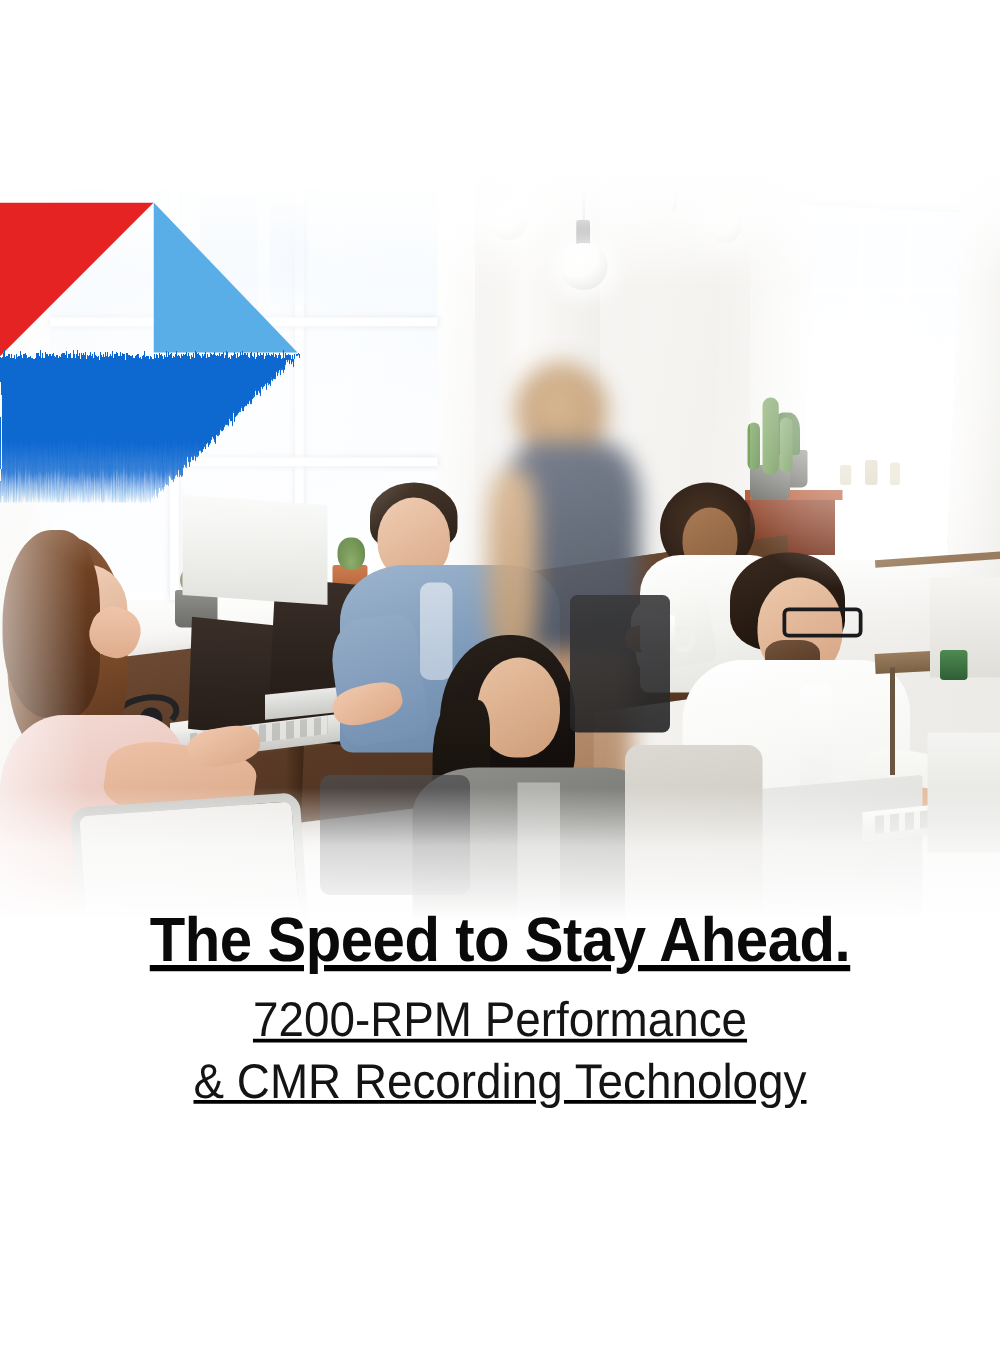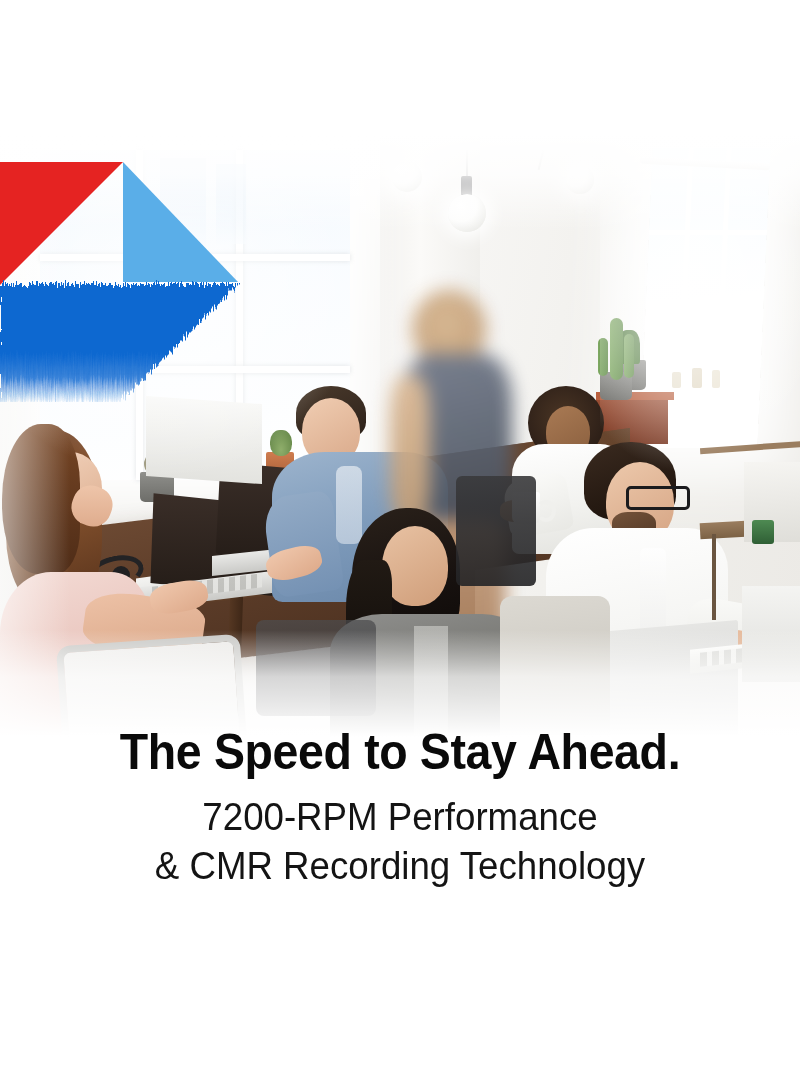--- a/index.html
+++ b/index.html
@@ -151,20 +151,21 @@
   }
 
   
   .logo{position:absolute;left:0;top:162px;width:240px;height:240px;}
   .logo svg{display:block;}
 
   
   .text-block{
     position:absolute;left:0;top:726px;width:800px;
     text-align:center;
+    text-decoration:underline;
   }
   .headline{
     margin:0;
     font-family:"Liberation Sans Narrow","Liberation Sans", sans-serif;
     font-weight:700;
     font-size:50px;
     line-height:1.06;
     letter-spacing:-0.4px;
     color:#0a0a0a;
     transform:scaleX(.93);

